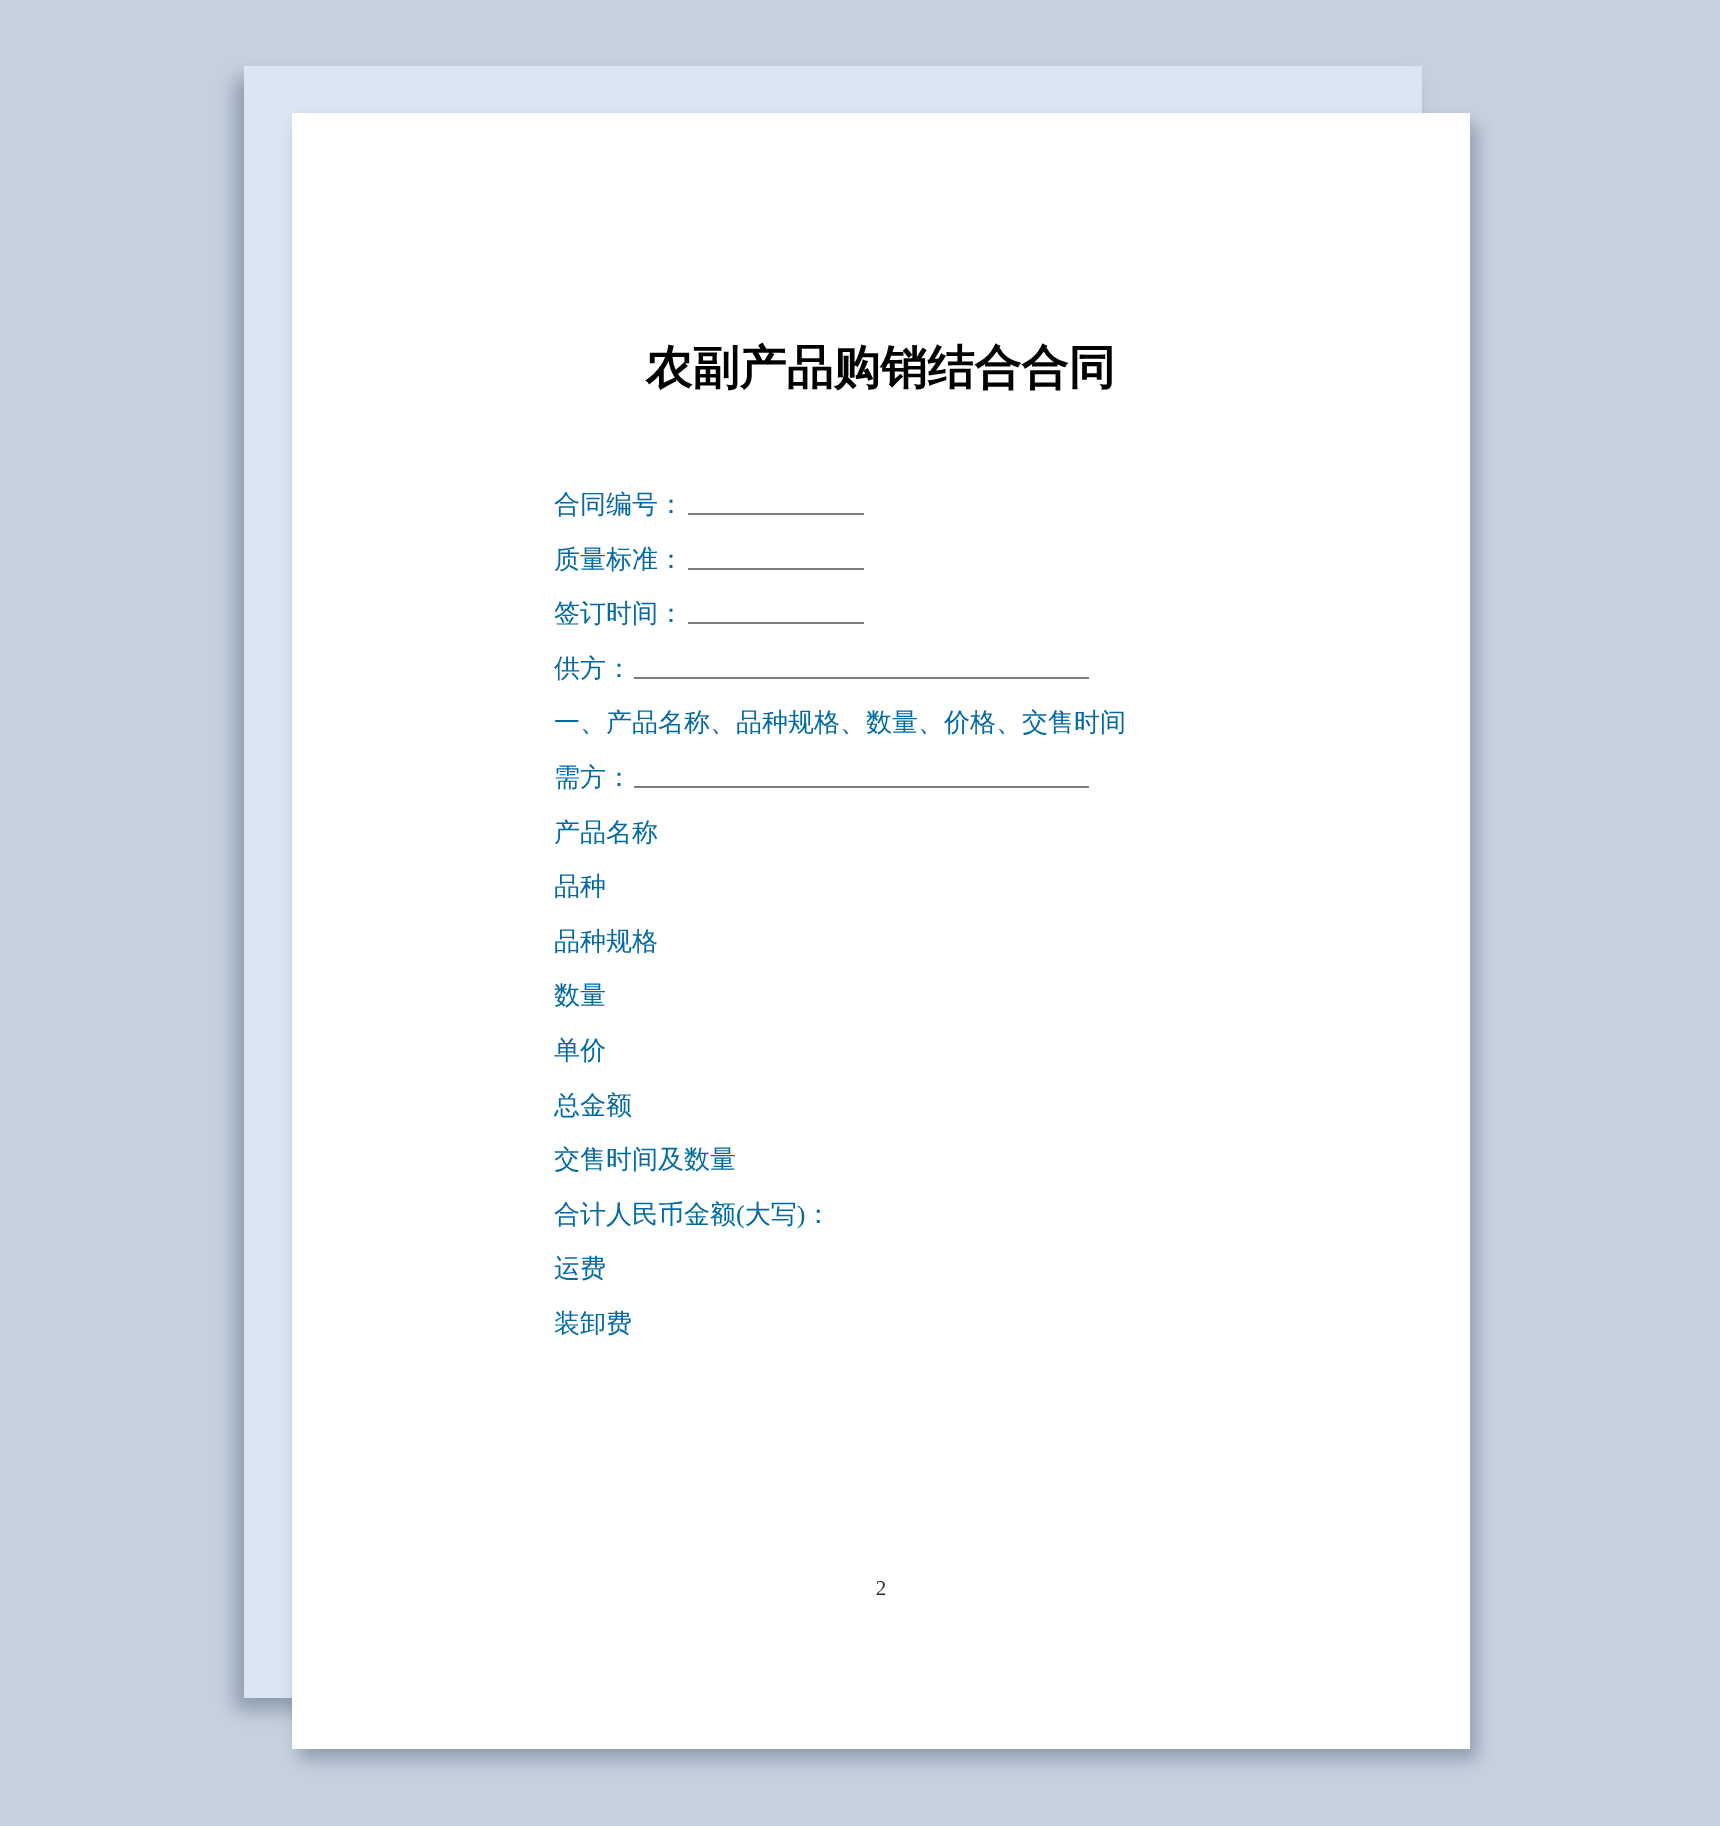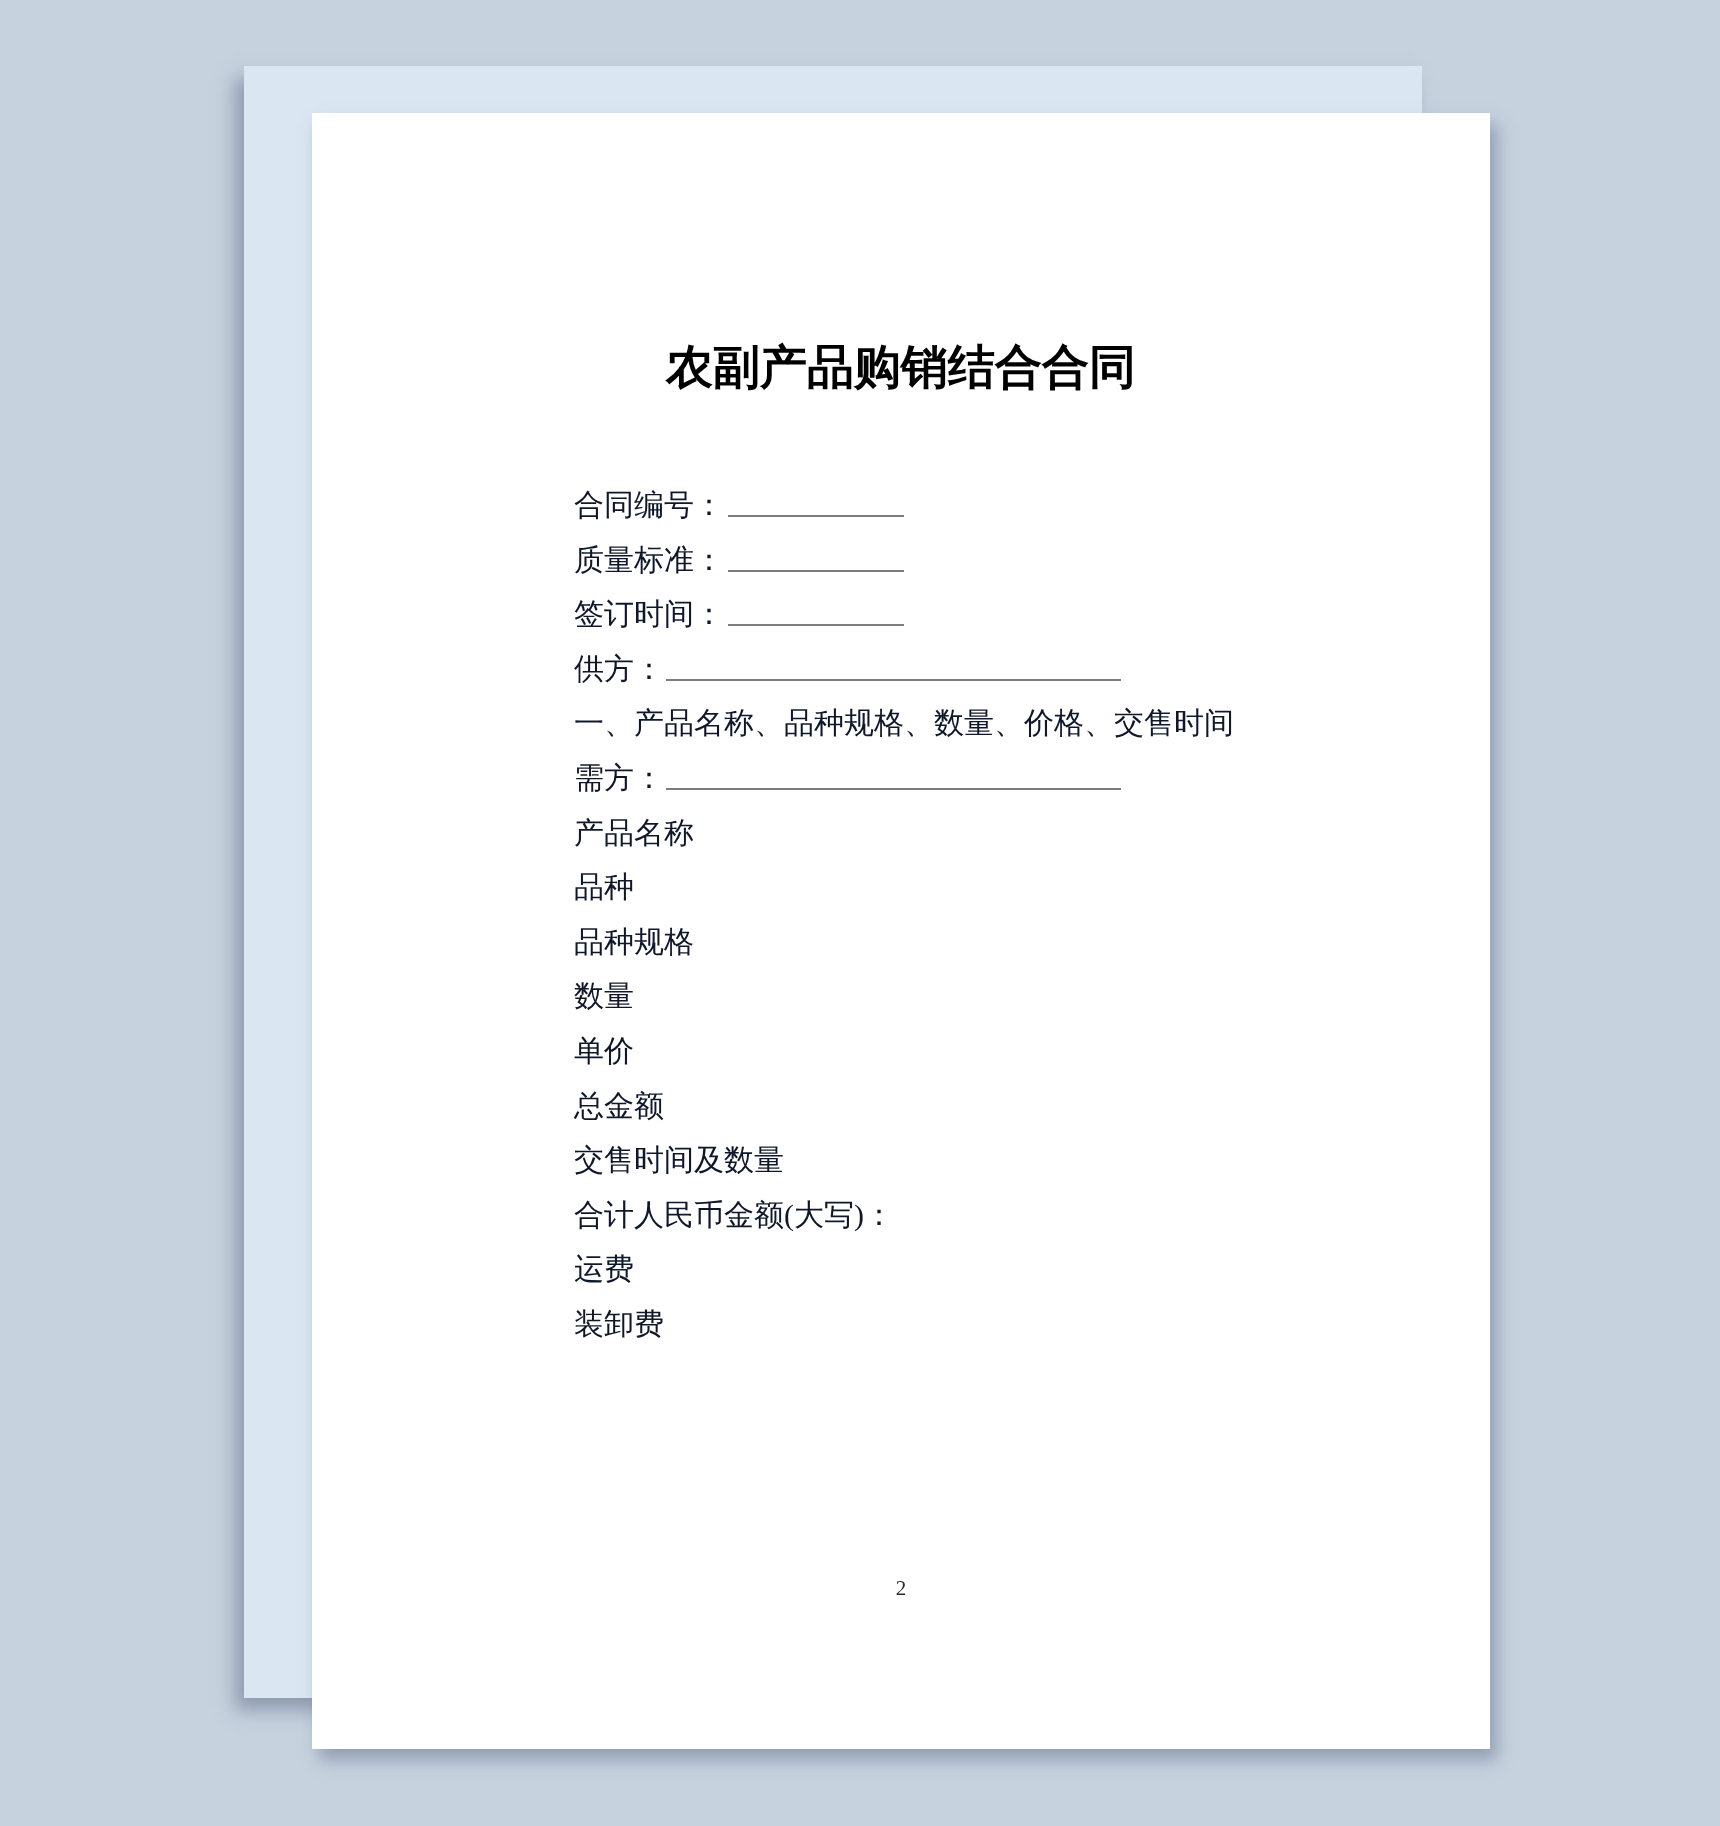--- a/index.html
+++ b/index.html
@@ -13,21 +13,21 @@
   }
   .back-page {
     position: absolute;
     left: 244px; top: 66px;
     width: 1178px; height: 1632px;
     background: #dbe6f3;
     box-shadow: -9px 12px 18px rgba(92,110,133,0.55);
   }
   .front-page {
     position: absolute;
-    left: 312px; top: 113px;
+    left: 292px; top: 113px;
     width: 1178px; height: 1636px;
     background: #ffffff;
     box-shadow: 7px 11px 16px rgba(92,110,133,0.5);
   }
   .doc-title {
     position: absolute;
     top: 226px; left: 0; right: 0;
     text-align: center;
     font-family: "Liberation Sans", "DejaVu Sans", sans-serif;
     font-weight: bold;
@@ -37,22 +37,22 @@
     line-height: 56px;
   }
   .lines {
     position: absolute;
     left: 262px; top: 365px;
     width: 860px;
   }
   .row {
     height: 54.6px;
     line-height: 54.6px;
-    font-size: 30px;
-    color: #0f172a;
+    font-size: 26px;
+    color: #0369a1;
     white-space: nowrap;
   }
   .row.hang { margin-left: -77px; }
   .blank {
     display: inline-block;
     border-bottom: 2px solid #7d7d7d;
     height: 30px;
     transform: translateY(2px);
   }
   .blank.short { width: 176px; margin-left: 4px; }

